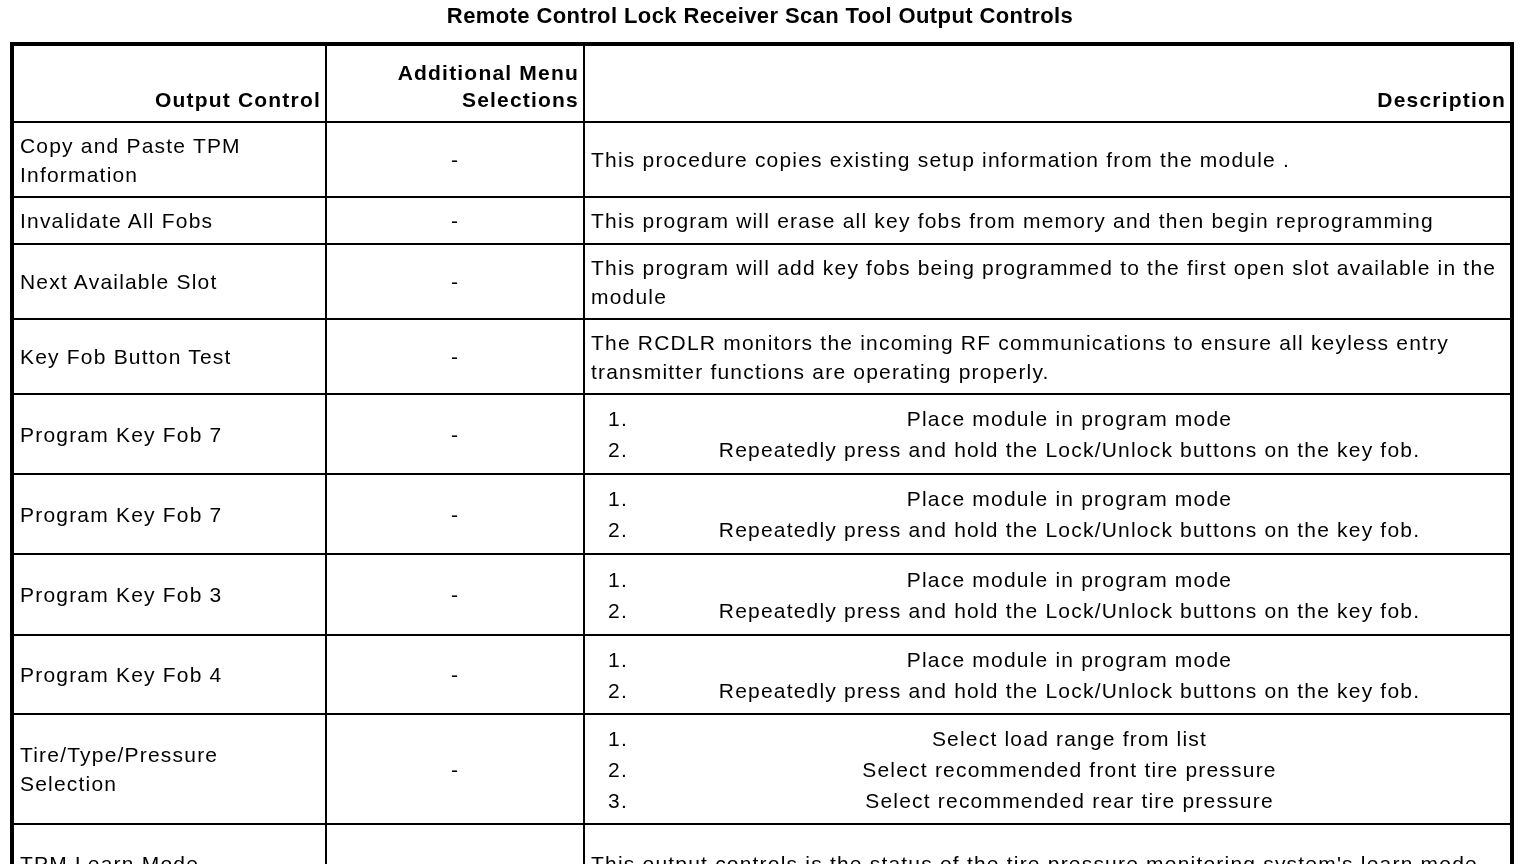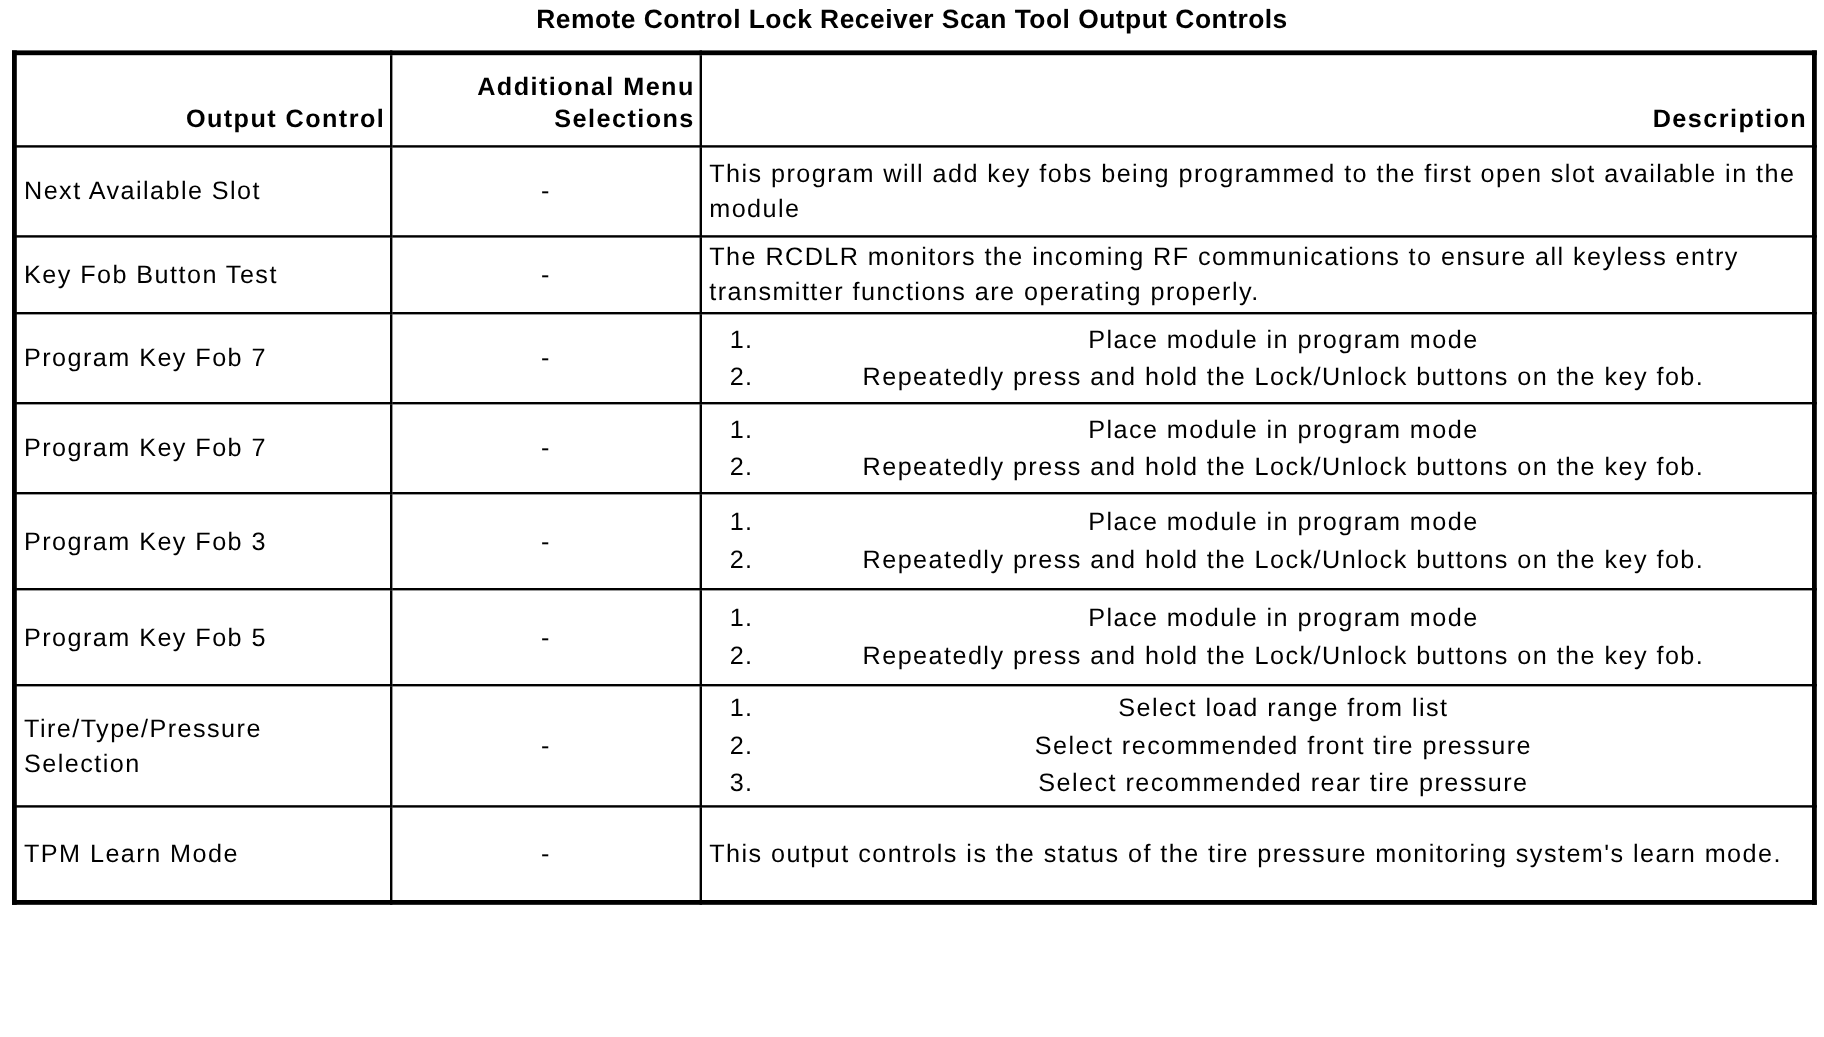--- a/index.html
+++ b/index.html
@@ -103,21 +103,31 @@
       <col class="c3">
     </colgroup>
     <thead>
       <tr>
         <th>Output Control</th>
         <th>Additional Menu Selections</th>
         <th>Description</th>
       </tr>
     </thead>
     <tbody id="table-body">
-
+  <tr>
+    <td class="col-control">Copy and Paste TPM Information</td>
+    <td class="col-menu">-</td>
+    <td class="col-desc">This procedure copies existing setup information from the module .</td>
+  </tr>
+
+  <tr>
+    <td class="col-control">Invalidate All Fobs</td>
+    <td class="col-menu">-</td>
+    <td class="col-desc">This program will erase all key fobs from memory and then begin reprogramming</td>
+  </tr>
 
   <tr>
     <td class="col-control">Next Available Slot</td>
     <td class="col-menu">-</td>
     <td class="col-desc">This program will add key fobs being programmed to the first open slot available in the module</td>
   </tr>
 
   <tr>
     <td class="col-control">Key Fob Button Test</td>
     <td class="col-menu">-</td>
@@ -151,21 +161,21 @@
     <td class="col-menu">-</td>
     <td class="col-desc">
             <ol class="steps">
               <li>Place module in program mode</li>
               <li>Repeatedly press and hold the Lock/Unlock buttons on the key fob.</li>
             </ol>
           </td>
   </tr>
 
   <tr>
-    <td class="col-control">Program Key Fob 5</td>
+    <td class="col-control">Program Key Fob 4</td>
     <td class="col-menu">-</td>
     <td class="col-desc">
             <ol class="steps">
               <li>Place module in program mode</li>
               <li>Repeatedly press and hold the Lock/Unlock buttons on the key fob.</li>
             </ol>
           </td>
   </tr>
 
   <tr>

